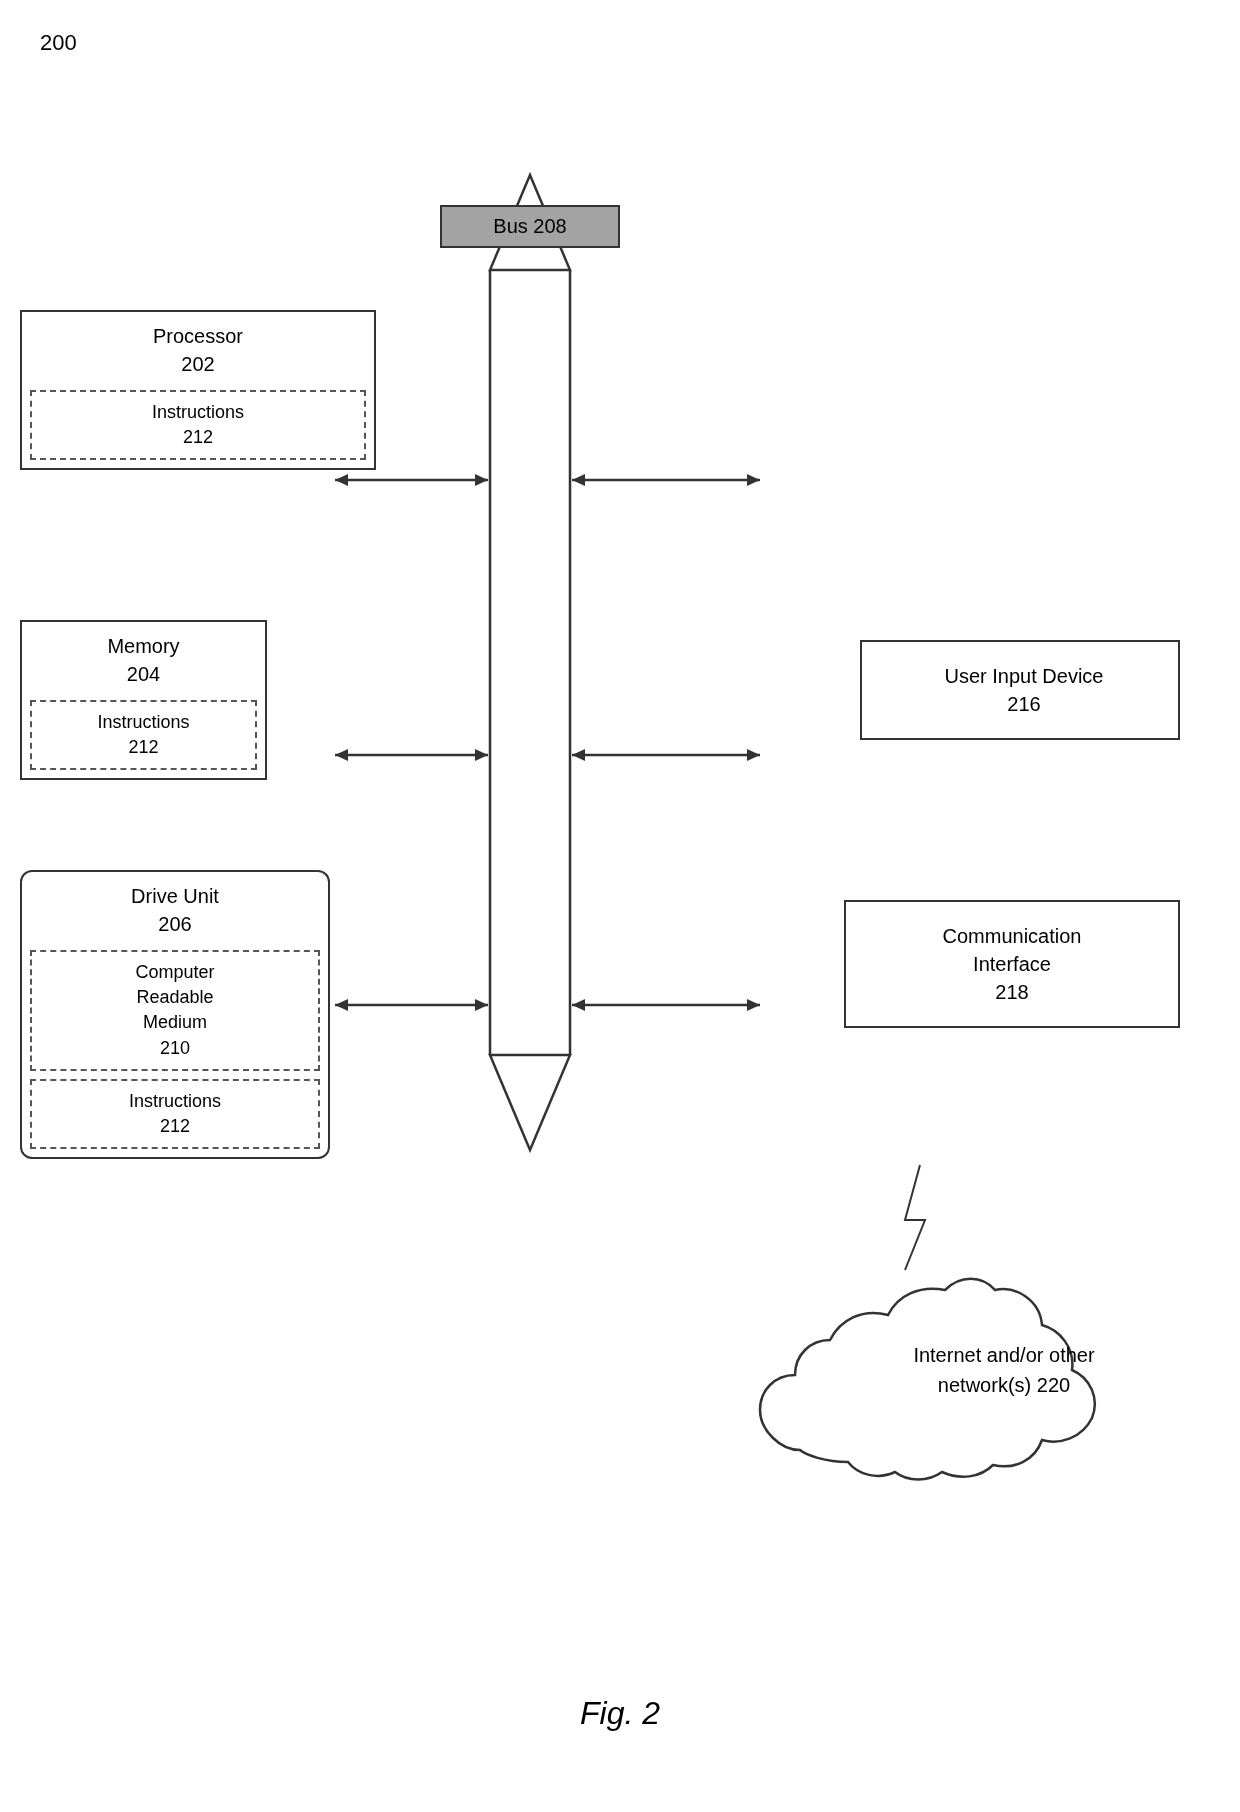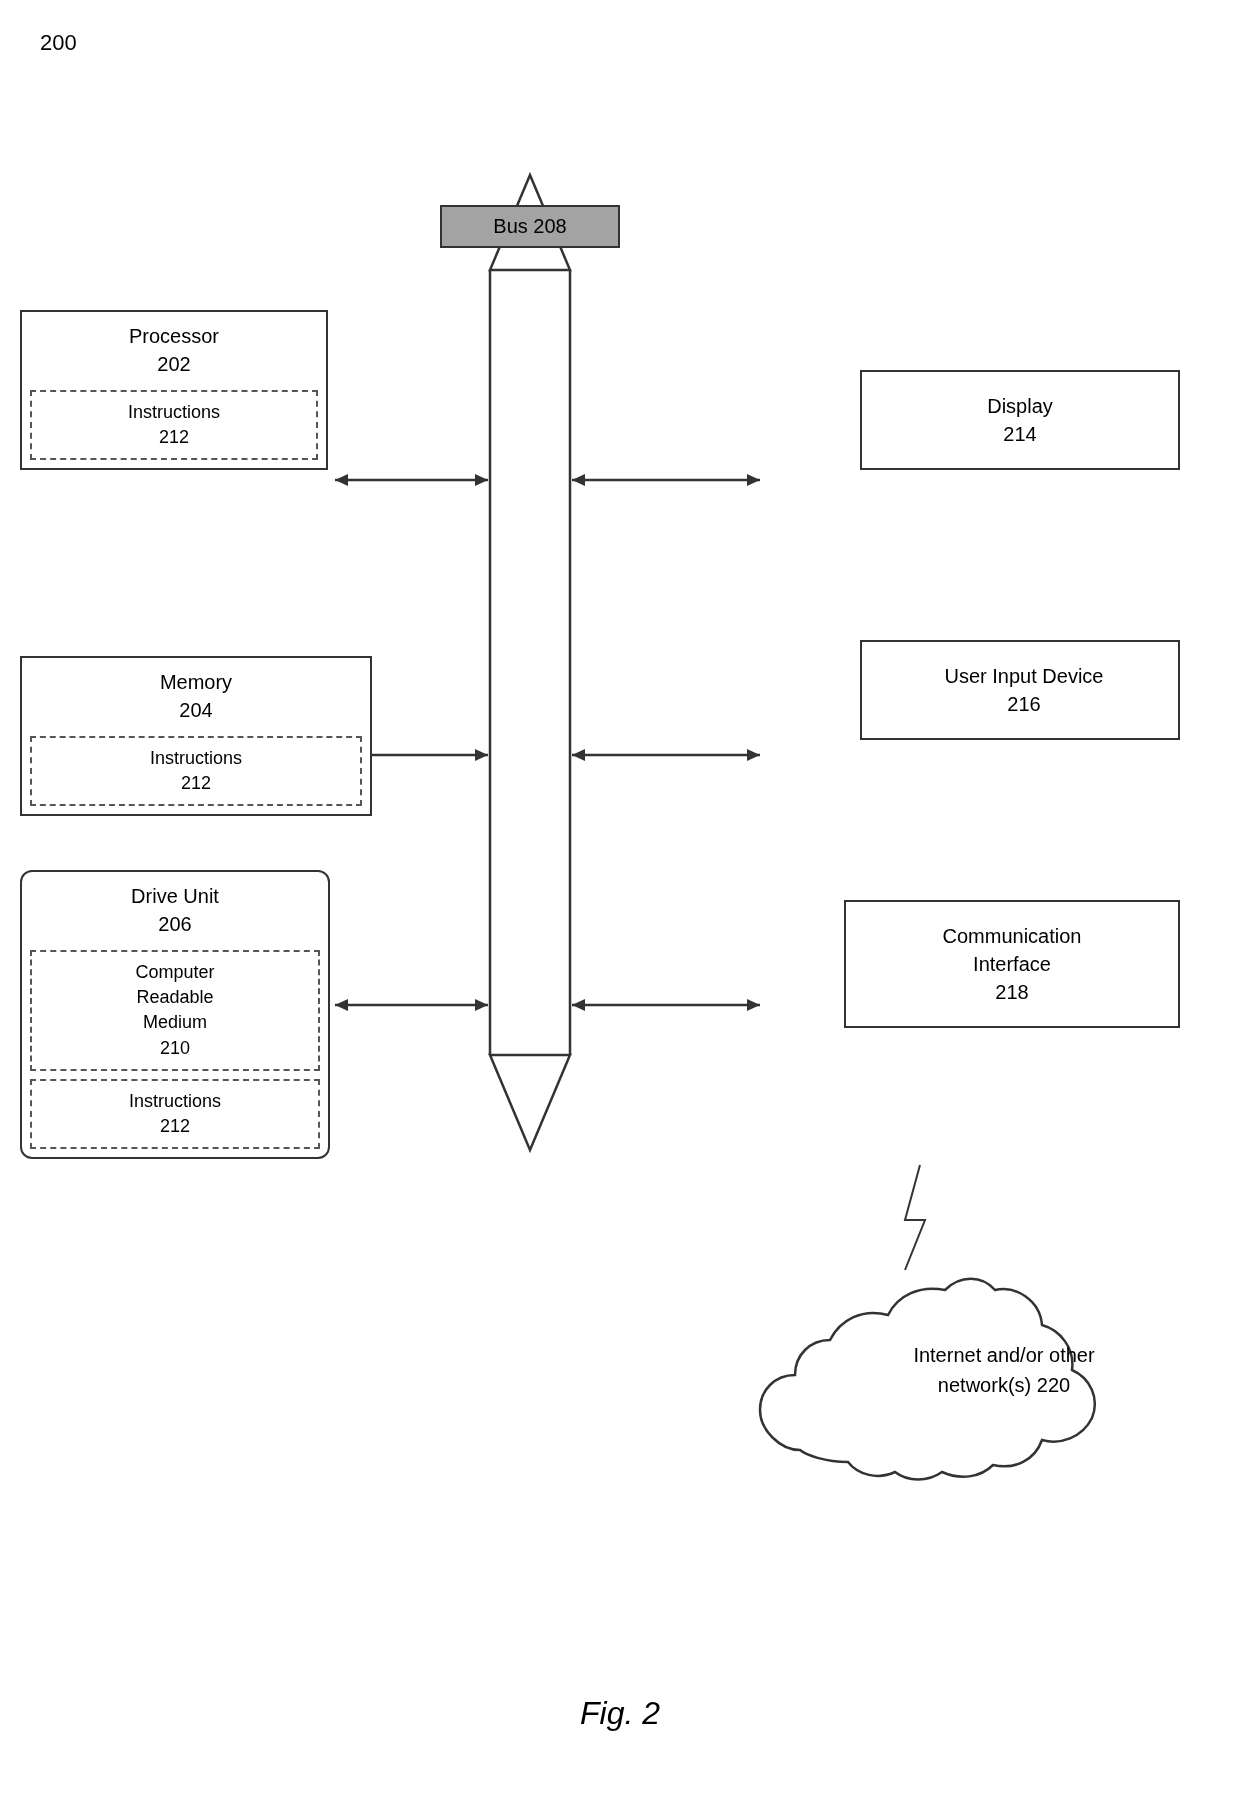--- a/index.html
+++ b/index.html
@@ -157,47 +157,44 @@
       C 878,1480 858,1475 848,1462
       C 825,1462 806,1455 800,1450 Z
     " fill="#fff" stroke="#333" stroke-width="2.5"></path>
 
   </svg>
 
   <div class="bus-box" style="left: 440px; top: 205px; width: 180px;">
     <span>Bus 208</span>
   </div>
 
-  <div class="left-box" style="top: 310px; width: 308px;">
+  <div class="left-box" style="top: 310px; width: 356px;">
     <div class="box-label">Processor<br>202</div>
     <div class="inner-box">
       <span>Instructions<br>212</span>
     </div>
   </div>
 
-  <div class="left-box" style="top: 620px; width: 352px; margin-top: 36px;">
+  <div class="left-box" style="top: 620px; width: 247px;">
     <div class="box-label">Memory<br>204</div>
     <div class="inner-box">
       <span>Instructions<br>212</span>
     </div>
   </div>
 
   <div class="left-box" style="top: 870px; width: 310px; border-radius: 12px;">
     <div class="box-label">Drive Unit<br>206</div>
     <div class="inner-box">
       <span>Computer<br>Readable<br>Medium<br>210</span>
     </div>
     <div class="inner-box">
       <span>Instructions<br>212</span>
     </div>
   </div>
 
-  <div class="right-box" style="top: 370px; width: 320px; right: 60px;">
-    <span>Display<br>214</span>
-  </div>
 
   <div class="right-box" style="top: 640px; width: 320px; right: 60px; padding-left: 24px;">
     <span>User Input Device<br>216</span>
   </div>
 
   <div class="right-box" style="top: 900px; width: 336px; right: 60px;">
     <span>Communication<br>Interface<br>218</span>
   </div>
 
   <div style="position:absolute; left:864px; top:1340px; width:280px; text-align:center; font-size:20px; line-height:1.5;">

